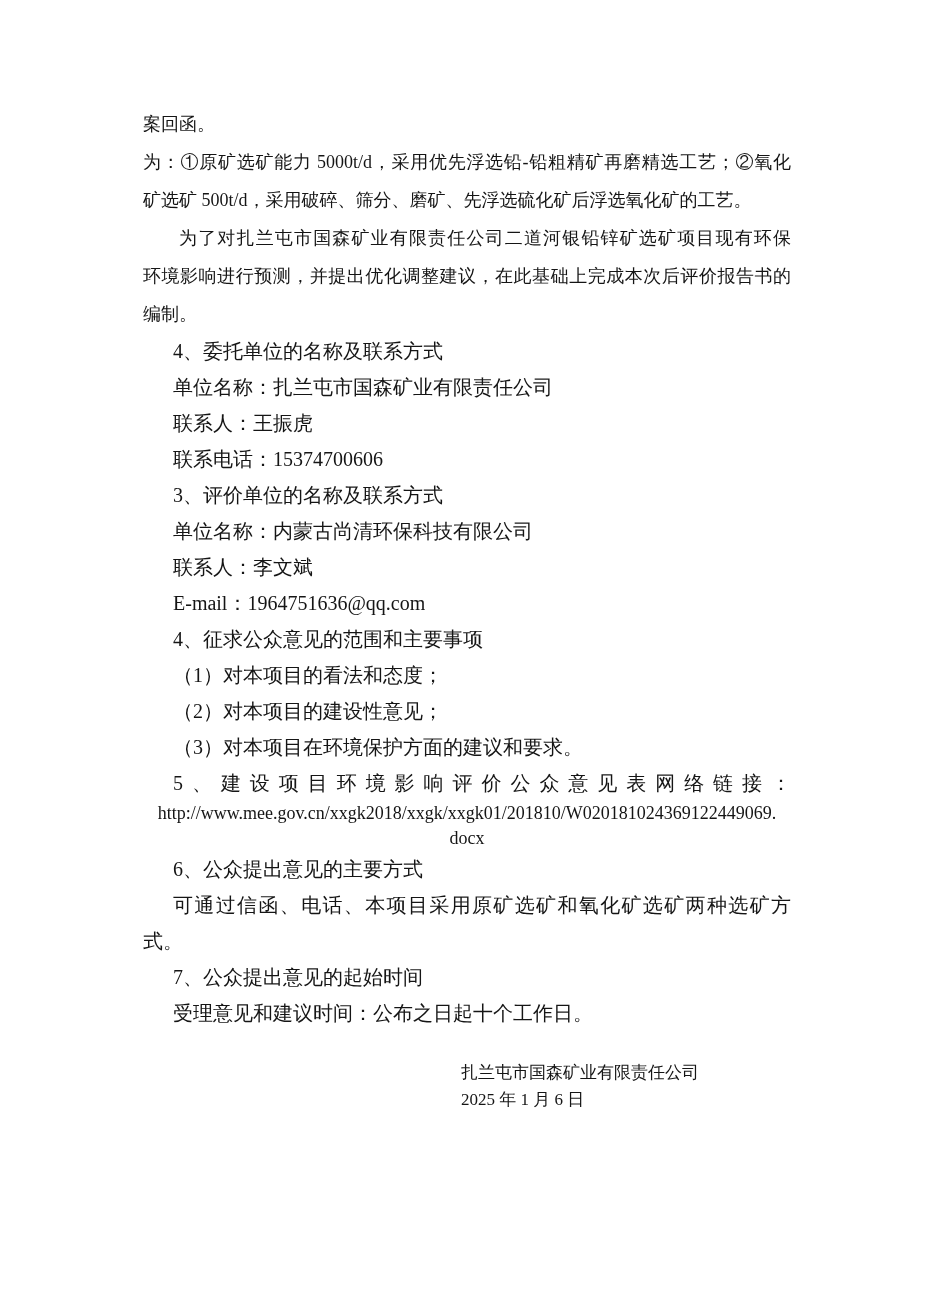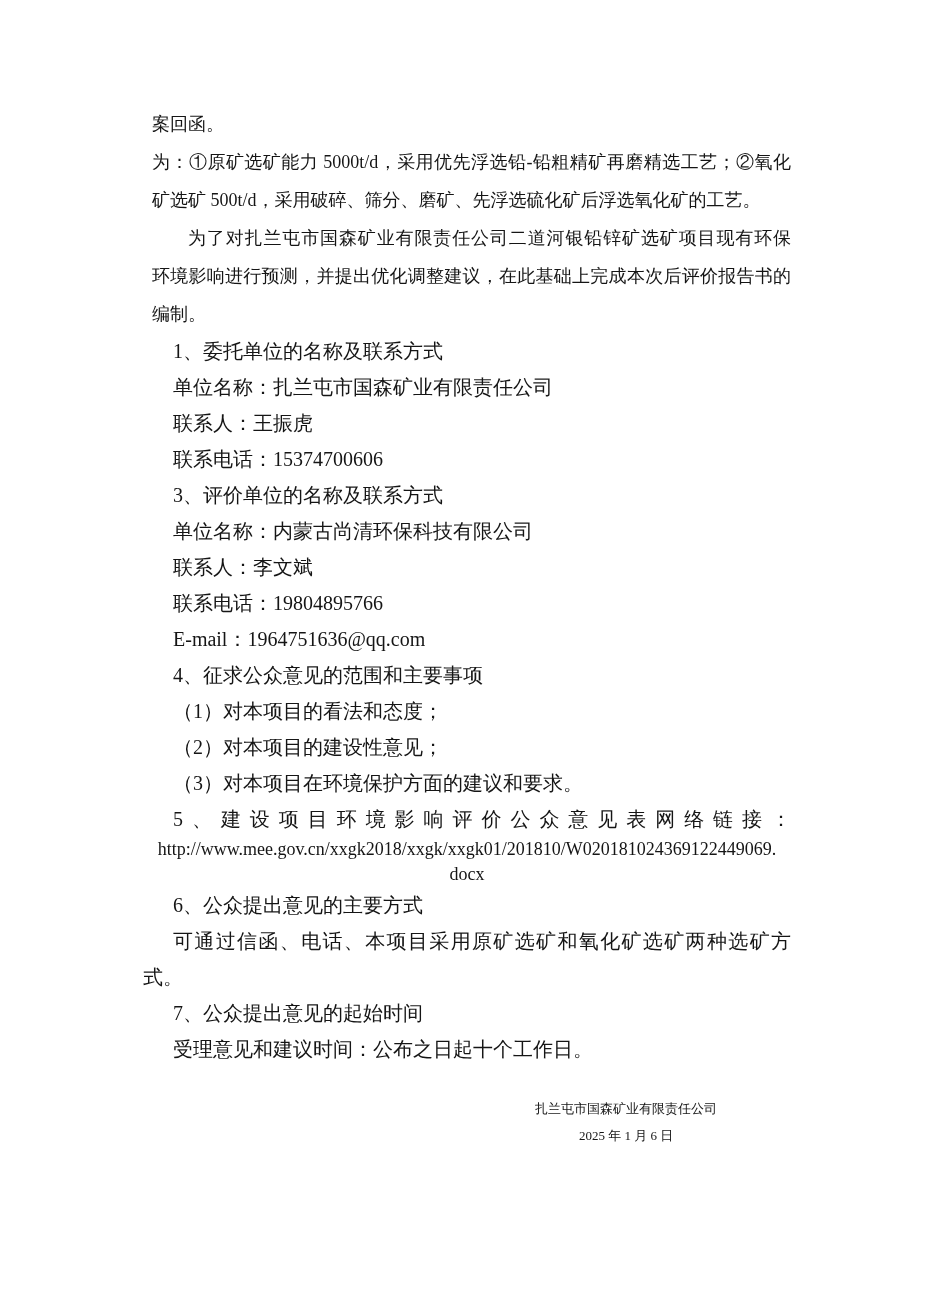--- a/index.html
+++ b/index.html
@@ -7,63 +7,61 @@
     width:931px; height:1316px;
     background:#ffffff;
     color:#151515;
     font-family:"Liberation Serif","DejaVu Serif",serif;
     overflow:hidden;
   }
   .content { padding:105px 140px 0 143px; width:648px; }
   .line { min-height:1em; }
 
   
-  .secA { font-size:18px; line-height:38px; text-align:justify;margin-left:9px; }
+  .secA { font-size:18px; line-height:38px; text-align:justify; }
   .secB { font-size:20px; line-height:36px; text-align:justify; }
   .ind-a { text-indent:36px; }
   .ind-b { text-indent:30px; }
   
   .jl { text-align:justify; text-align-last:justify; }
   
   .spread { text-align:justify; text-align-last:justify; text-justify:inter-character; }
 
   .url { font-size:18px; line-height:25px; white-space:nowrap; text-align:center; }
 
   .sig {
     margin-top:28px;
     margin-left:auto;
     width:330px;
-    font-size:13px;
+    font-size:17px;
     line-height:27px;
-    text-align:center;
   }
 </style>
 </head>
 <body>
 
 <div class="content">
 
   <div class="secA">
     <div class="line">案回函。</div>
     <div class="line jl">为：①原矿选矿能力 5000t/d，采用优先浮选铅-铅粗精矿再磨精选工艺；②氧化</div>
     <div class="line">矿选矿 500t/d，采用破碎、筛分、磨矿、先浮选硫化矿后浮选氧化矿的工艺。</div>
     <div class="line ind-a jl">为了对扎兰屯市国森矿业有限责任公司二道河银铅锌矿选矿项目现有环保</div>
     <div class="line jl">环境影响进行预测，并提出优化调整建议，在此基础上完成本次后评价报告书的</div>
     <div class="line">编制。</div>
   </div>
 
   <div class="secB">
-    <div class="line ind-b">1、委托单位的名称及联系方式</div>
+    <div class="line ind-b">4、委托单位的名称及联系方式</div>
     <div class="line ind-b">单位名称：扎兰屯市国森矿业有限责任公司</div>
     <div class="line ind-b">联系人：王振虎</div>
     <div class="line ind-b">联系电话：15374700606</div>
     <div class="line ind-b">3、评价单位的名称及联系方式</div>
     <div class="line ind-b">单位名称：内蒙古尚清环保科技有限公司</div>
     <div class="line ind-b">联系人：李文斌</div>
-    <div class="line ind-b">联系电话：19804895766</div>
     <div class="line ind-b">E-mail：1964751636@qq.com</div>
     <div class="line ind-b">4、征求公众意见的范围和主要事项</div>
     <div class="line ind-b">（1）对本项目的看法和态度；</div>
     <div class="line ind-b">（2）对本项目的建设性意见；</div>
     <div class="line ind-b">（3）对本项目在环境保护方面的建议和要求。</div>
     <div class="line ind-b spread">5、建设项目环境影响评价公众意见表网络链接：</div>
   </div>
 
   <div class="url">
     <div class="line">http://www.mee.gov.cn/xxgk2018/xxgk/xxgk01/201810/W020181024369122449069.</div>

